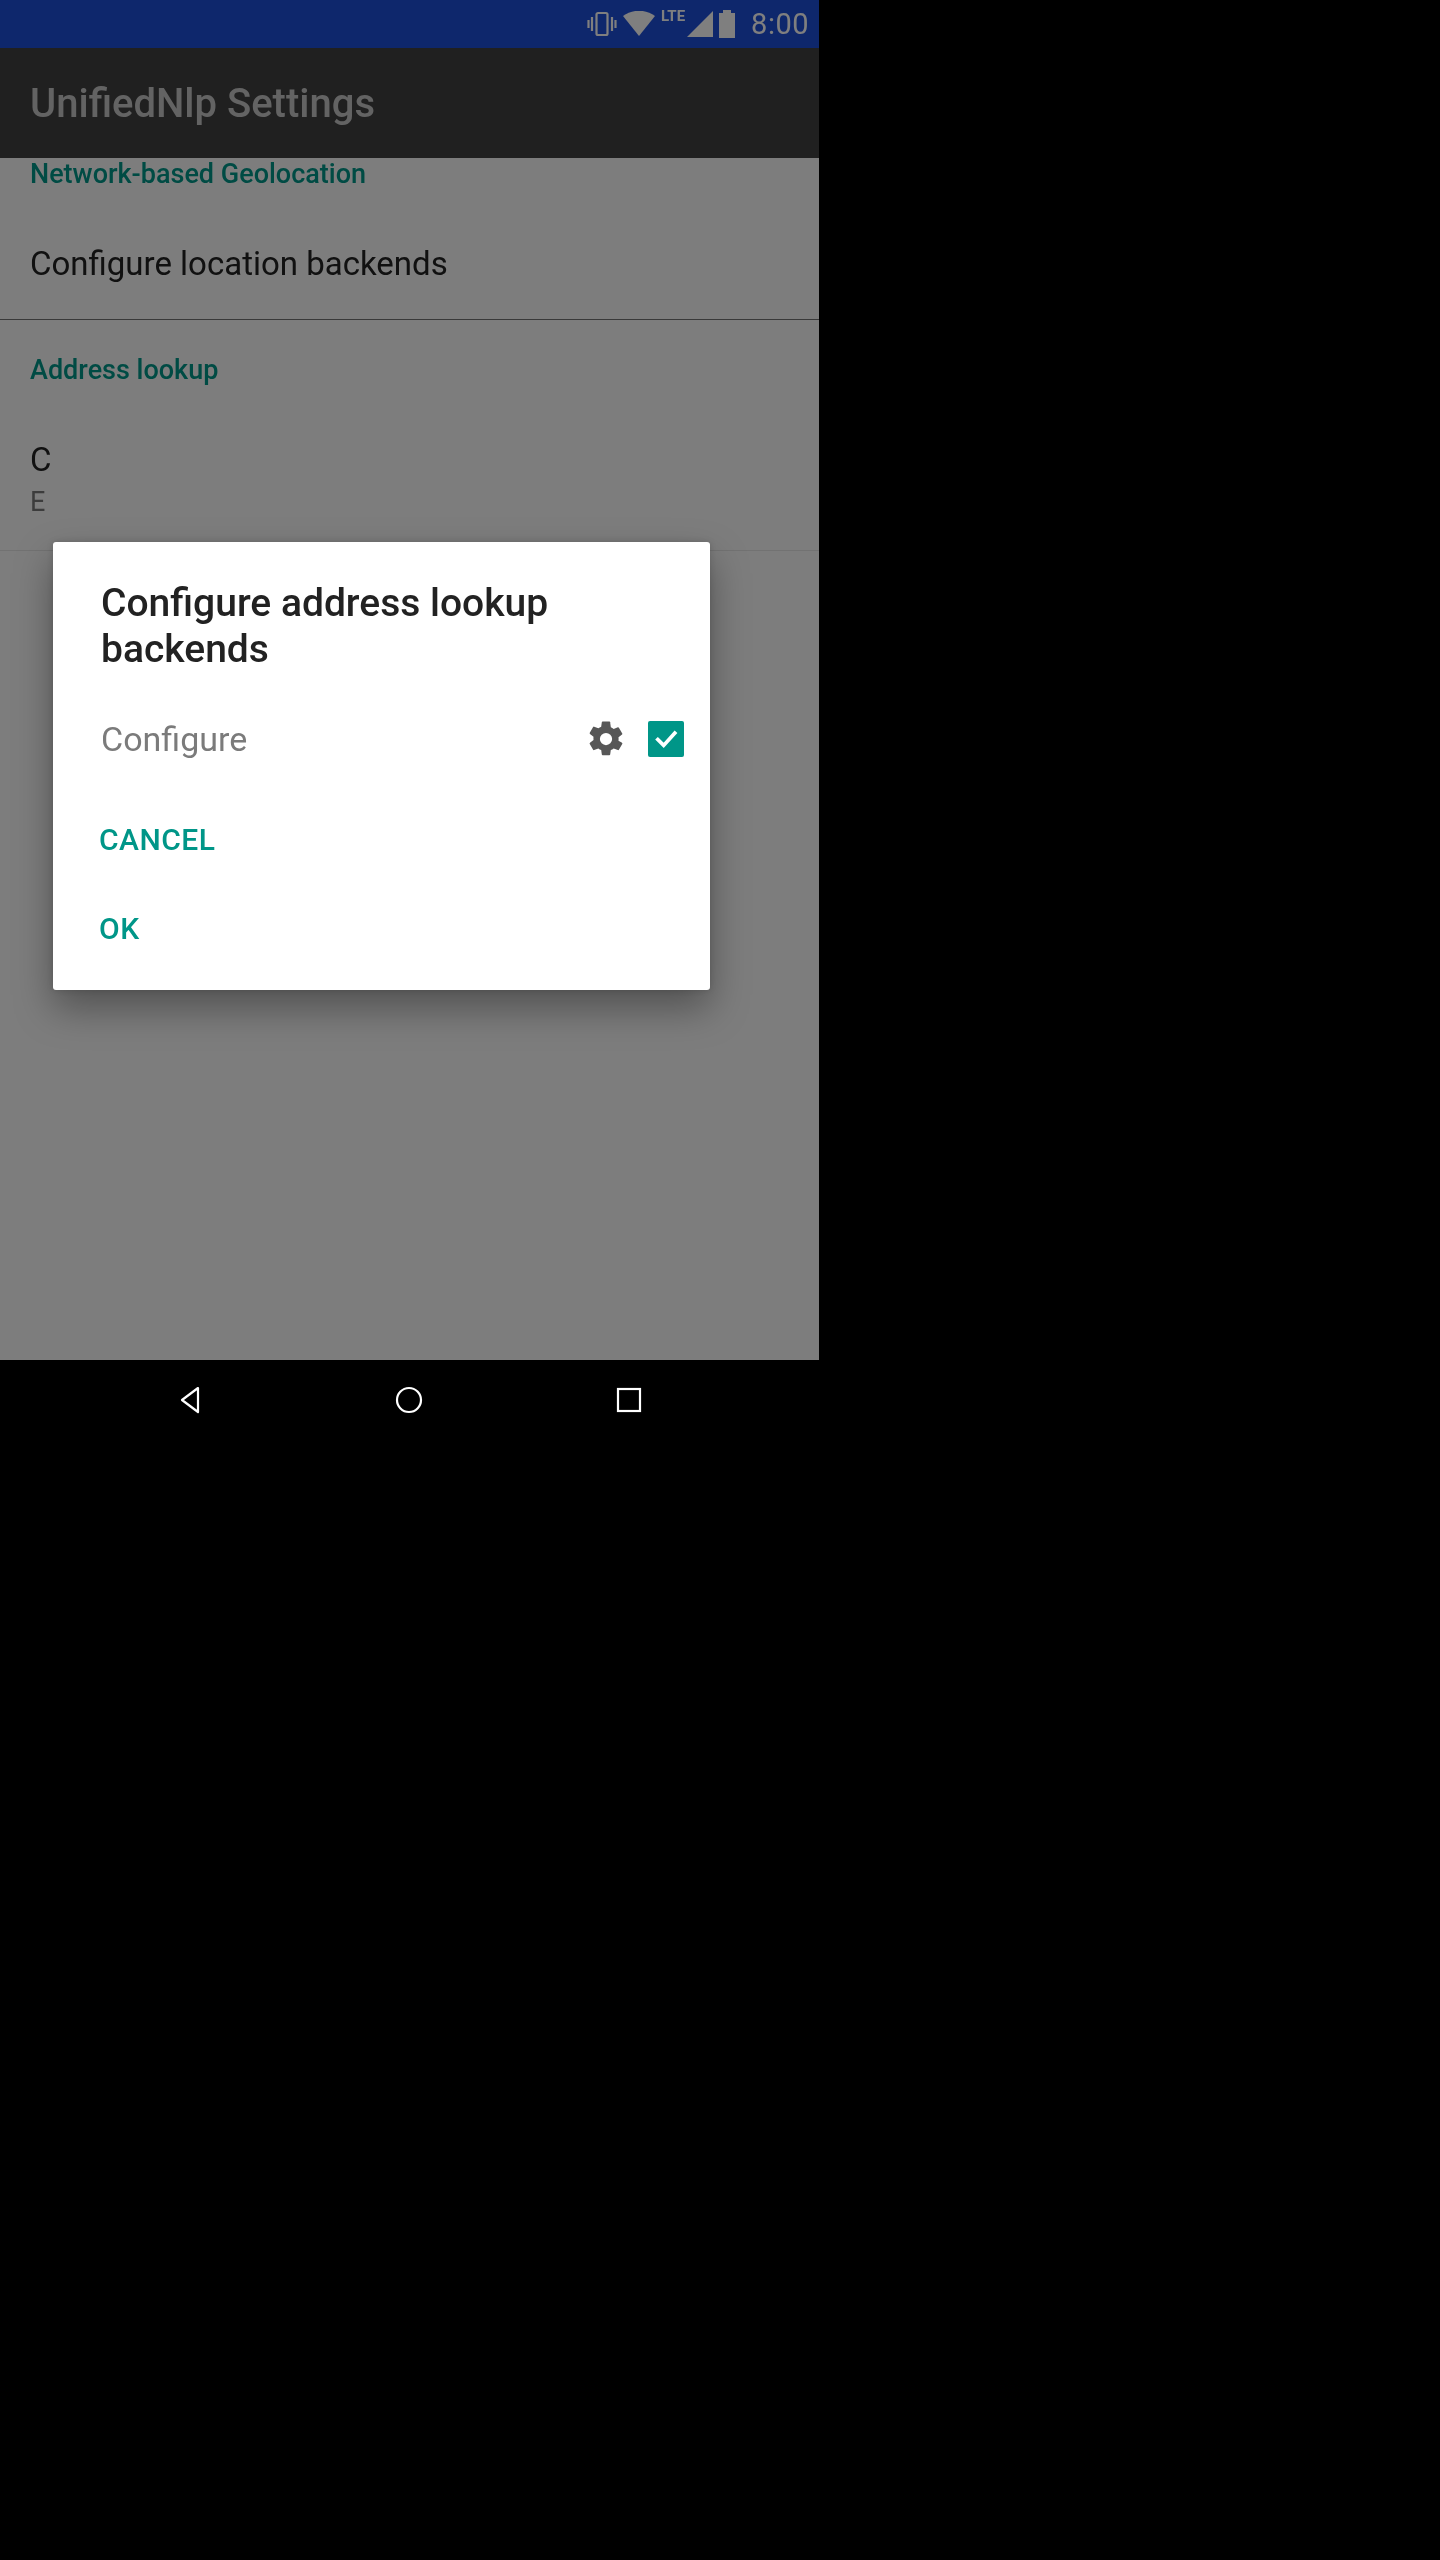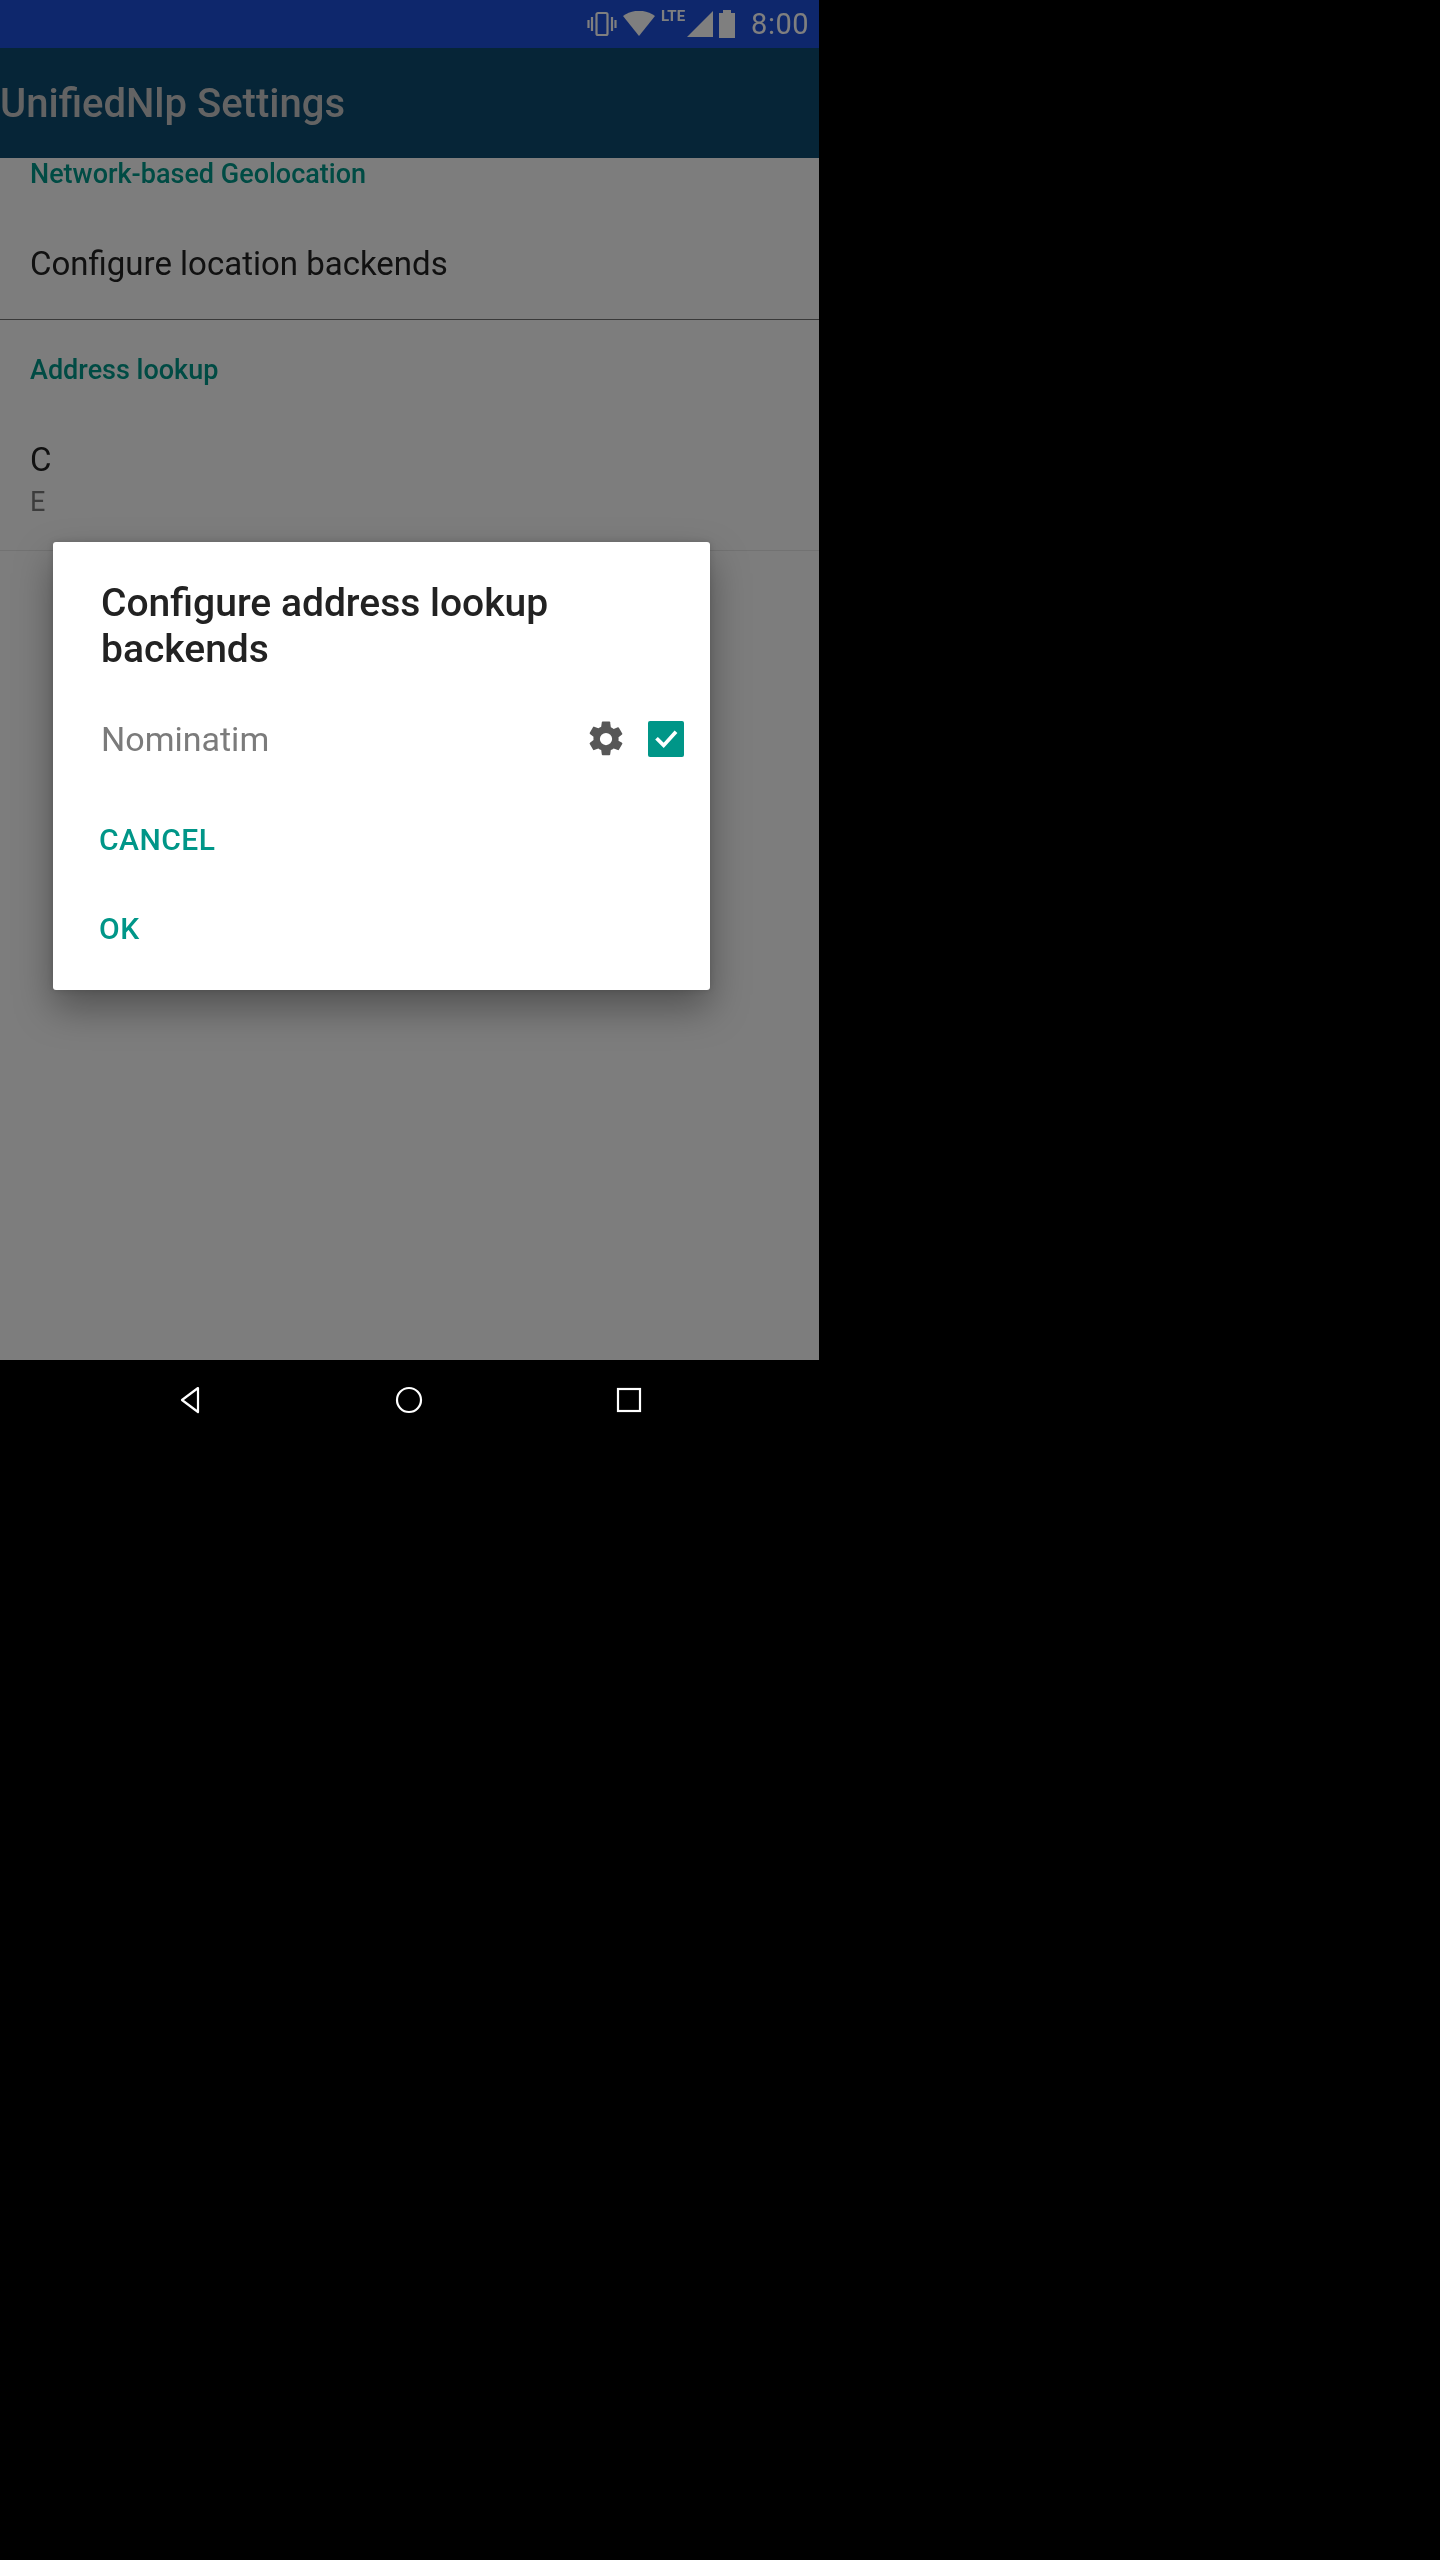--- a/index.html
+++ b/index.html
@@ -38,23 +38,24 @@
       font-weight: bold;
       position: relative;
       top: -8px;
       margin-right: -4px;
     }
     .status-icon { display: inline-flex; align-items: center; }
 
     
     .app-bar {
       height: 110px;
-      background: #0c4a6e;
-      display: flex;
-      align-items: center;
+      background: #404040;
+      display: flex;
+      align-items: center;
+      padding-left: 30px;
     }
     .app-bar .title {
       color: #c7c7c7;
       font-size: 40px;
       font-weight: 500;
     }
 
     
     .content {
       background: #fafafa;
@@ -212,21 +213,21 @@
     <div class="pref-title">C</div>
     <div class="pref-summary">E</div>
   </div>
 </div>
 
 <div class="scrim"></div>
 
 <div class="dialog">
   <div class="dialog-title">Configure address lookup backends</div>
   <div class="dialog-row">
-    <div class="backend-name">Nominatim</div>
+    <div class="backend-name">Configure</div>
     <div class="gear-btn">
       <svg width="42" height="42" viewBox="0 0 24 24" fill="#575757">
         <path d="M19.14,12.94a7.07,7.07,0,0,0,.05-.94,7.07,7.07,0,0,0-.05-.94l2.03-1.58a.5.5,0,0,0,.12-.64l-1.92-3.32a.5.5,0,0,0-.6-.22l-2.39.96a7.22,7.22,0,0,0-1.62-.94l-.36-2.54A.5.5,0,0,0,13.9,2h-3.8a.5.5,0,0,0-.49.42L9.25,4.96a7.22,7.22,0,0,0-1.62.94l-2.39-.96a.5.5,0,0,0-.6.22L2.72,8.48a.5.5,0,0,0,.12.64l2.03,1.58a7.07,7.07,0,0,0-.05.94,7.07,7.07,0,0,0,.05.94L2.84,14.16a.5.5,0,0,0-.12.64l1.92,3.32a.5.5,0,0,0,.6.22l2.39-.96a7.22,7.22,0,0,0,1.62.94l.36,2.54a.5.5,0,0,0,.49.42h3.8a.5.5,0,0,0,.49-.42l.36-2.54a7.22,7.22,0,0,0,1.62-.94l2.39.96a.5.5,0,0,0,.6-.22l1.92-3.32a.5.5,0,0,0-.12-.64ZM12,15.5A3.5,3.5,0,1,1,15.5,12,3.5,3.5,0,0,1,12,15.5Z"></path>
       </svg>
     </div>
     <div class="checkbox">
       <svg width="28" height="28" viewBox="0 0 24 24" fill="none" stroke="#fff" stroke-width="3.2" stroke-linecap="square">
         <polyline points="5 12.5 10 17.5 19.5 7"></polyline>
       </svg>
     </div>

